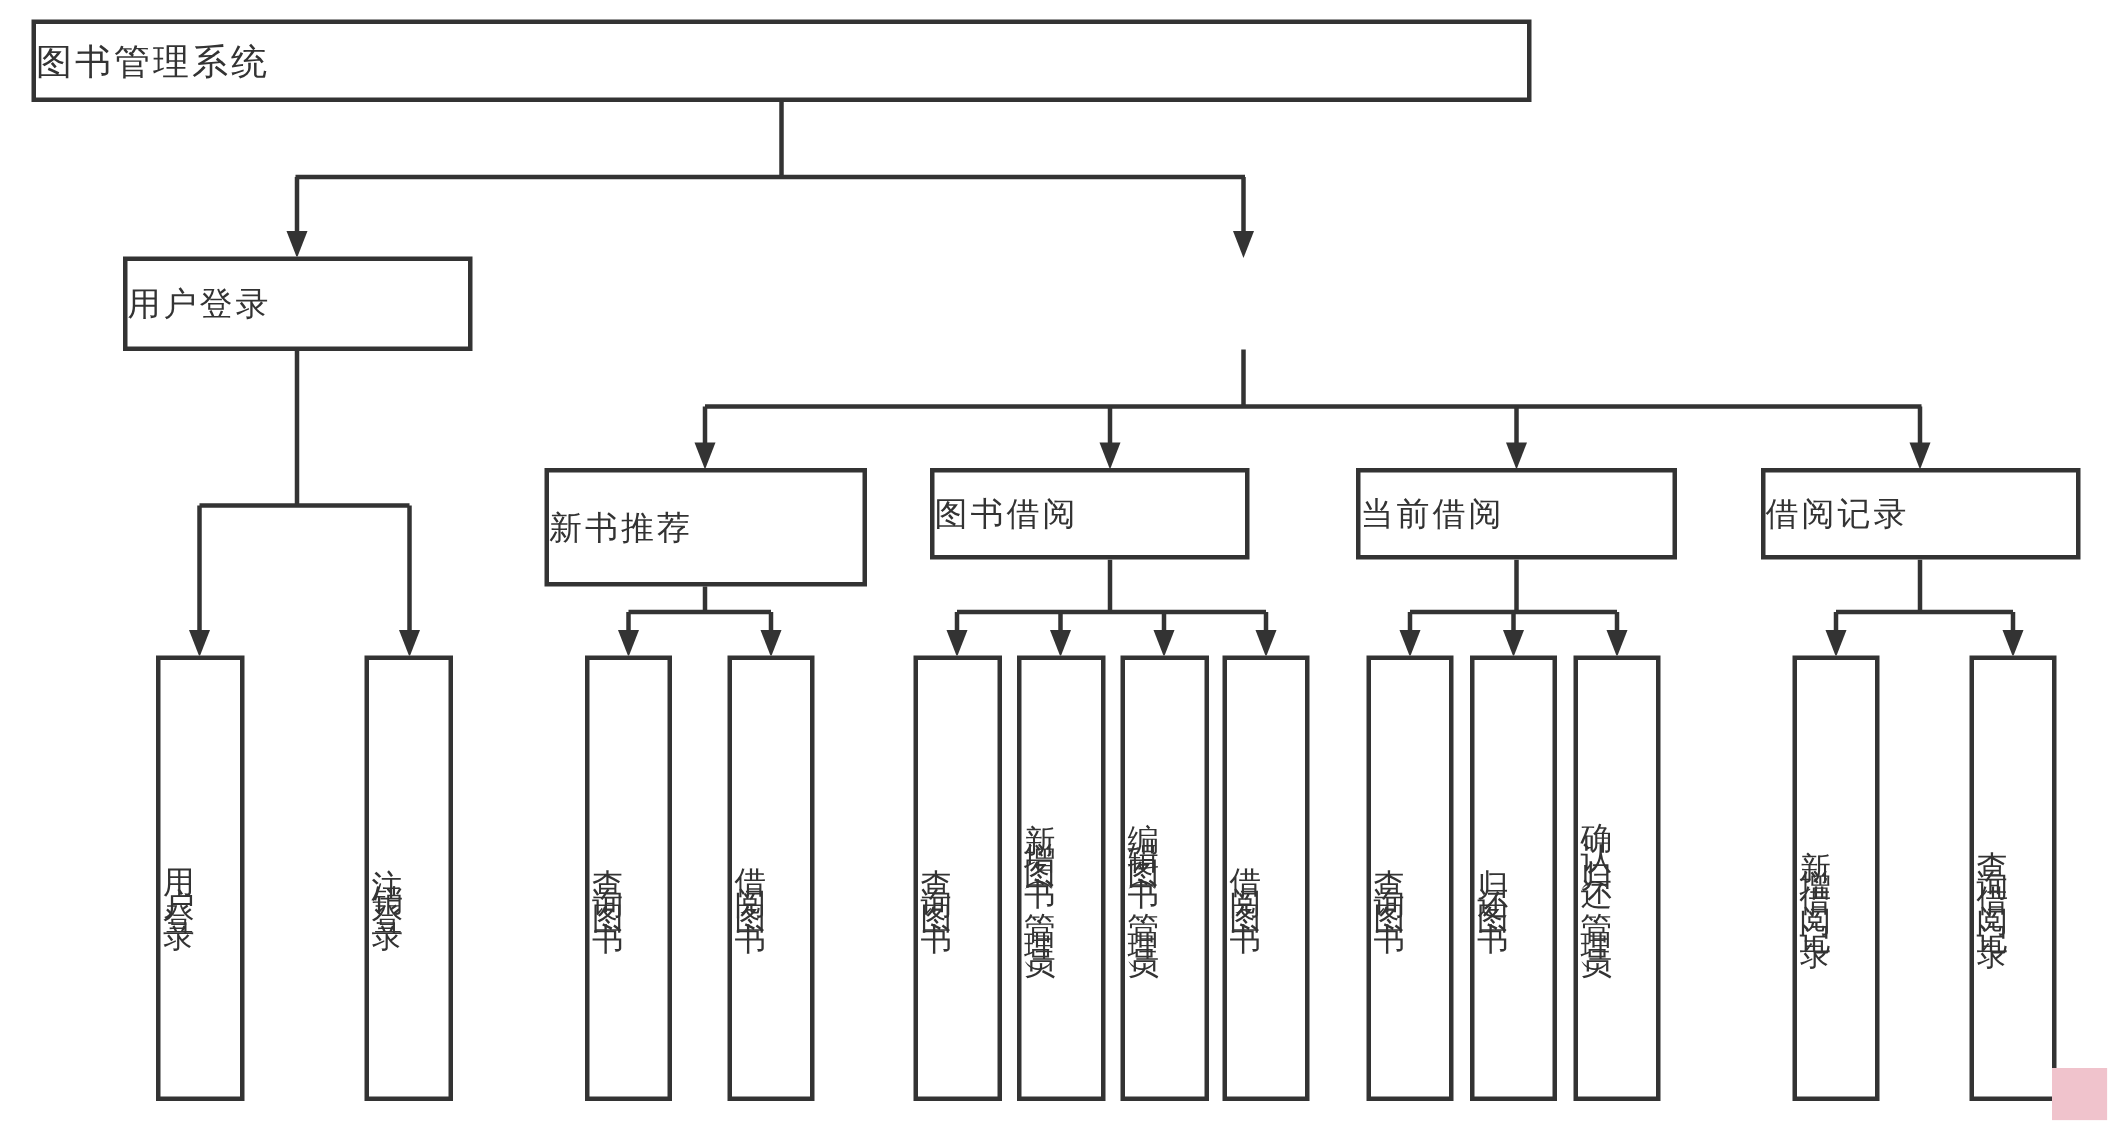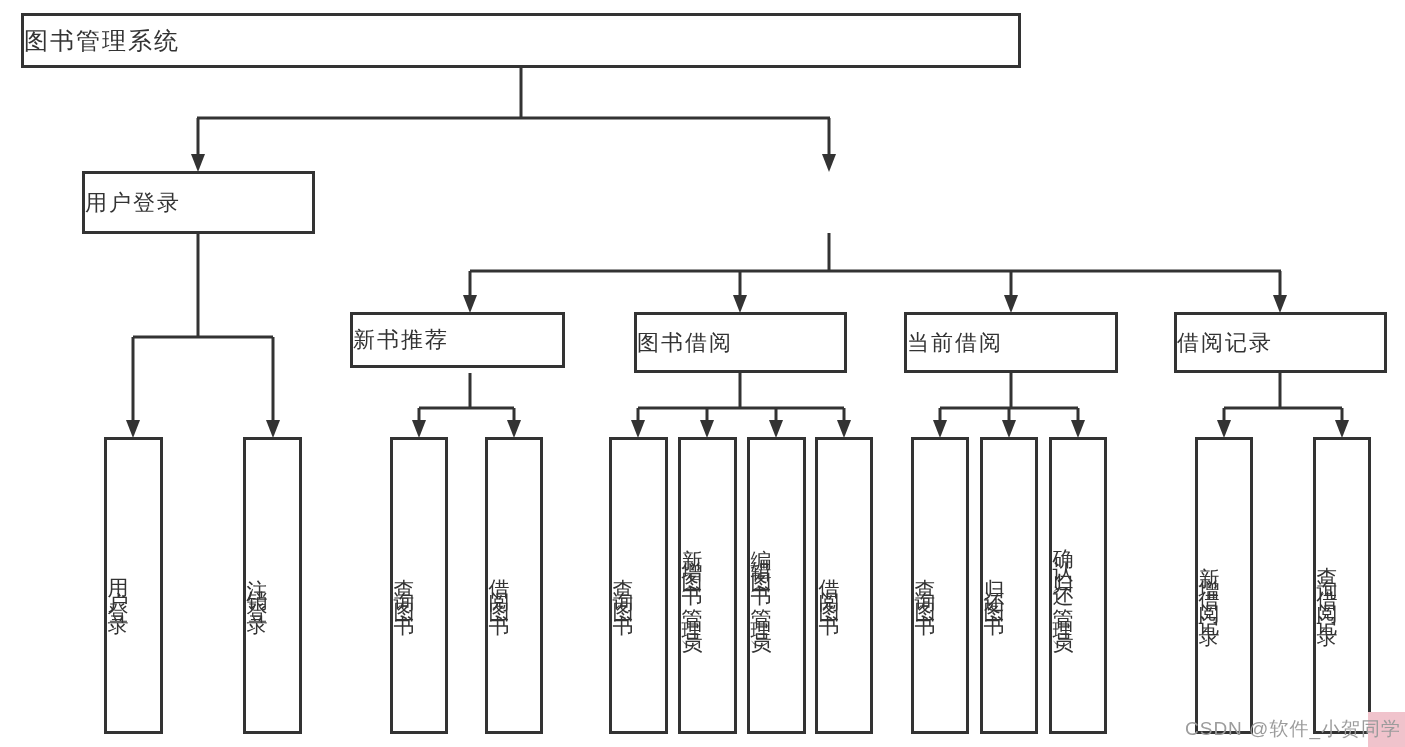--- a/index.html
+++ b/index.html
@@ -103,24 +103,24 @@
     </svg>
 
   <div class="node root" style="left:21px; top:13px; width:1000px; height:55px">
     <span>图书管理系统</span>
   </div>
 
   <div class="node" style="left:82px; top:171px; width:233px; height:63px">
     <span>用户登录</span>
   </div>
 
-  <div class="node" style="left:350px; top:312px; width:215px; height:56px">
+  <div class="node" style="left:363px; top:312px; width:215px; height:79px">
     <span>新书推荐</span>
   </div>
-  <div class="node" style="left:634px; top:312px; width:213px; height:61px">
+  <div class="node" style="left:620px; top:312px; width:213px; height:61px">
     <span>图书借阅</span>
   </div>
   <div class="node" style="left:1174px; top:312px; width:213px; height:61px">
     <span>借阅记录</span>
   </div>
   <div class="node" style="left:904px; top:312px; width:214px; height:61px">
     <span>当前借阅</span>
   </div>
 
   <div class="node leaf" style="left:104px; top:437px; width:59px; height:297px">
@@ -161,15 +161,14 @@
   </div>
 
   <div class="node leaf" style="left:1195px; top:437px; width:58px; height:297px">
     <span class="vtext">新增借阅记录</span>
   </div>
   <div class="node leaf" style="left:1313px; top:437px; width:58px; height:297px">
     <span class="vtext">查询借阅记录</span>
   </div>
 
   <div class="wm-pink"></div>
-  <div class="wm-text">CSDN @软件_小贺同学</div>
 
 </div>
 
 </body></html>

